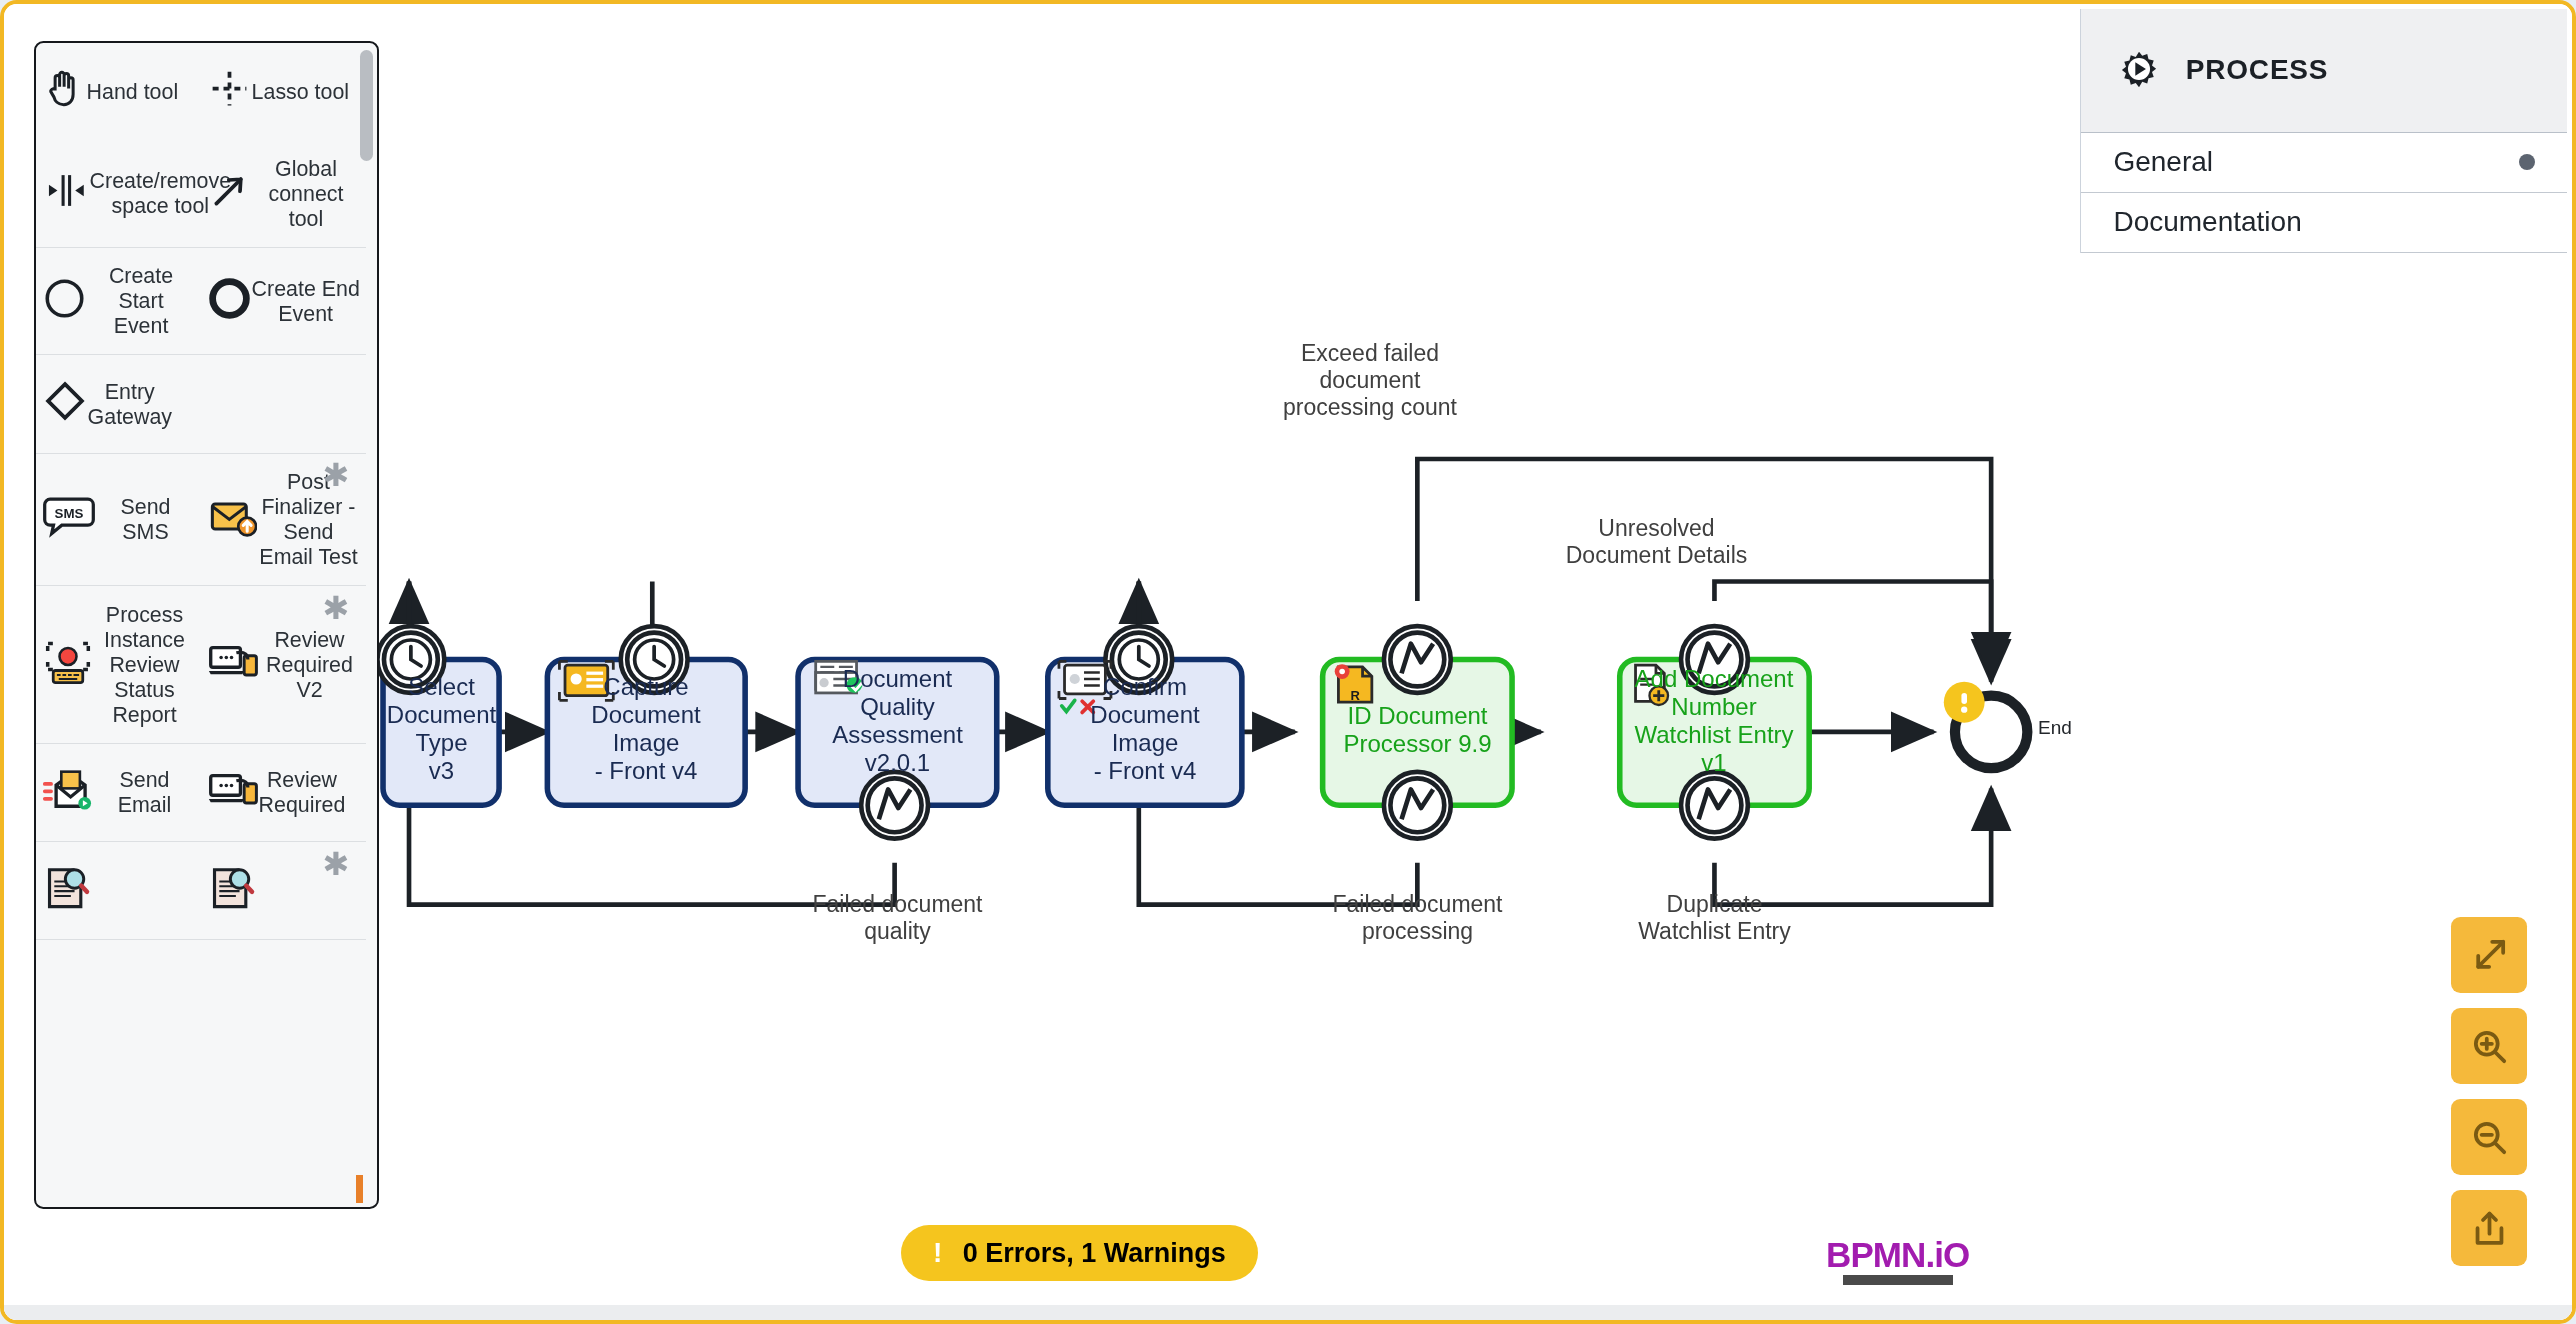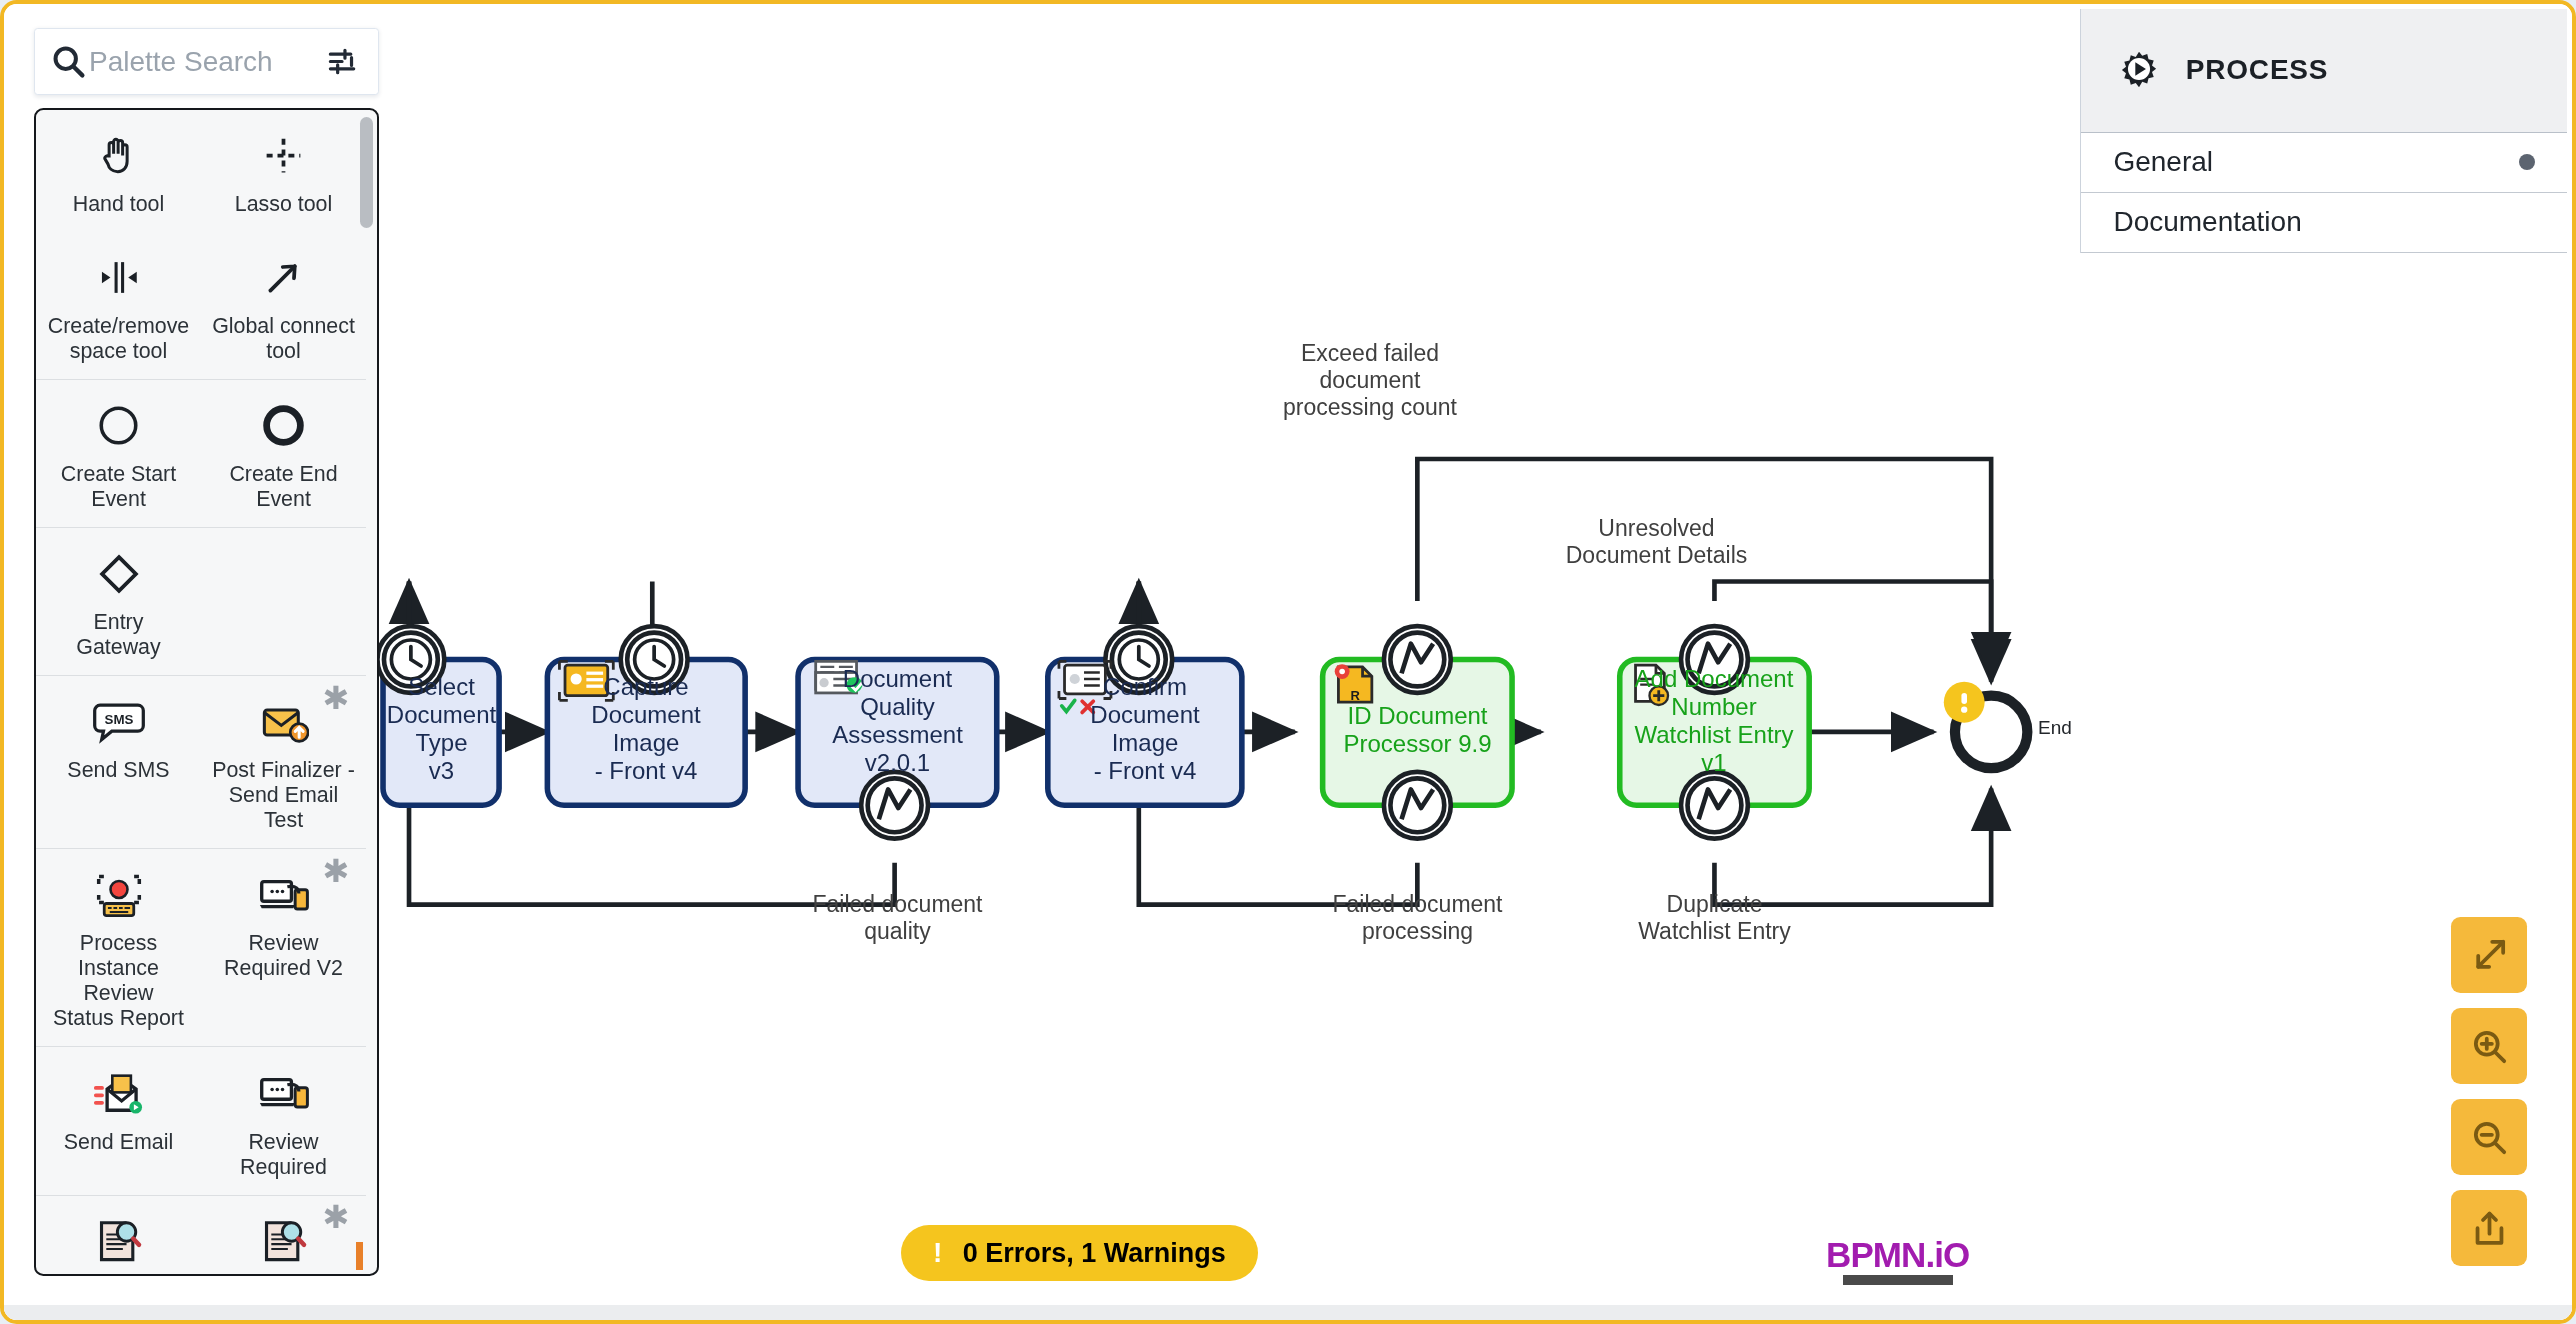--- a/index.html
+++ b/index.html
@@ -84,21 +84,21 @@
   }
   .pal-group {
     border-bottom: 1.9px solid #dcdfe2;
   }
   .pal-row { display: flex; }
   .pal-item {
     position: relative;
     width: 50%;
     padding: 16.7px 5.6px 15px 5.6px;
     display: flex;
-    flex-direction: column;
+    flex-direction: row;
     align-items: center;
     cursor: pointer;
   }
   .pal-item .icon-box {
     height: 58px;
     display: flex; align-items: center; justify-content: center;
     margin-bottom: 7.4px;
   }
   .pal-item .pal-label {
     font-size: 21.4px;
@@ -445,35 +445,20 @@
     <div class="dtext flow-label" style="left:1293px; top:887px; width:241px;">Failed document
 processing</div>
     <div class="dtext flow-label" style="left:1590px; top:887px; width:241px;">Duplicate
 Watchlist Entry</div>
 
     <div class="dtext end-label" style="left:2034px; top:713px; width:111px; text-align:left;">End</div>
   </div>
 
   <div id="palette-panel">
 
-    <div id="palette-search-bar">
-      <span class="mag">
-        <svg width="37" height="37" viewBox="0 0 24 24" fill="none">
-          <circle cx="10.2" cy="10.2" r="6.6" stroke="#222a35" stroke-width="2.6"></circle>
-          <path d="M15.2 15.2 L21 21" stroke="#222a35" stroke-width="2.8" stroke-linecap="round"></path>
-        </svg>
-      </span>
-      <input id="palette-search-input" type="text" placeholder="Palette Search" style="">
-      <button id="palette-filter-btn">
-        <svg width="35" height="35" viewBox="0 0 24 24" fill="none" stroke="#222a35" stroke-width="2.2" stroke-linecap="round">
-          <path d="M3 7h14M3 12h8M3 17h16"></path>
-          <path d="M13 4.3v5.4M17.5 9.3v5.4M8 14.3v5.4"></path>
-        </svg>
-      </button>
-    </div>
 
     <div id="palette-list-wrap">
       <div id="palette-list">
 
         <div class="pal-group">
           <div class="pal-row">
             <div class="pal-item">
               <span class="icon-box">
                 <svg width="45" height="45" viewBox="0 0 24 24" fill="none" stroke="#1b2026" stroke-width="1.6" stroke-linejoin="round">
                   <path d="M7 13V6.2a1.2 1.2 0 1 1 2.4 0V11M9.4 11V4.6a1.2 1.2 0 1 1 2.4 0V11M11.8 11V5.2a1.2 1.2 0 1 1 2.4 0V12M14.2 12V7.4a1.2 1.2 0 1 1 2.4 0V15c0 3.3-2 5.6-5 5.6-3.2 0-4.8-2.1-5.2-4L5 14.2a1.25 1.25 0 0 1 2-1.5L7 13"></path>

